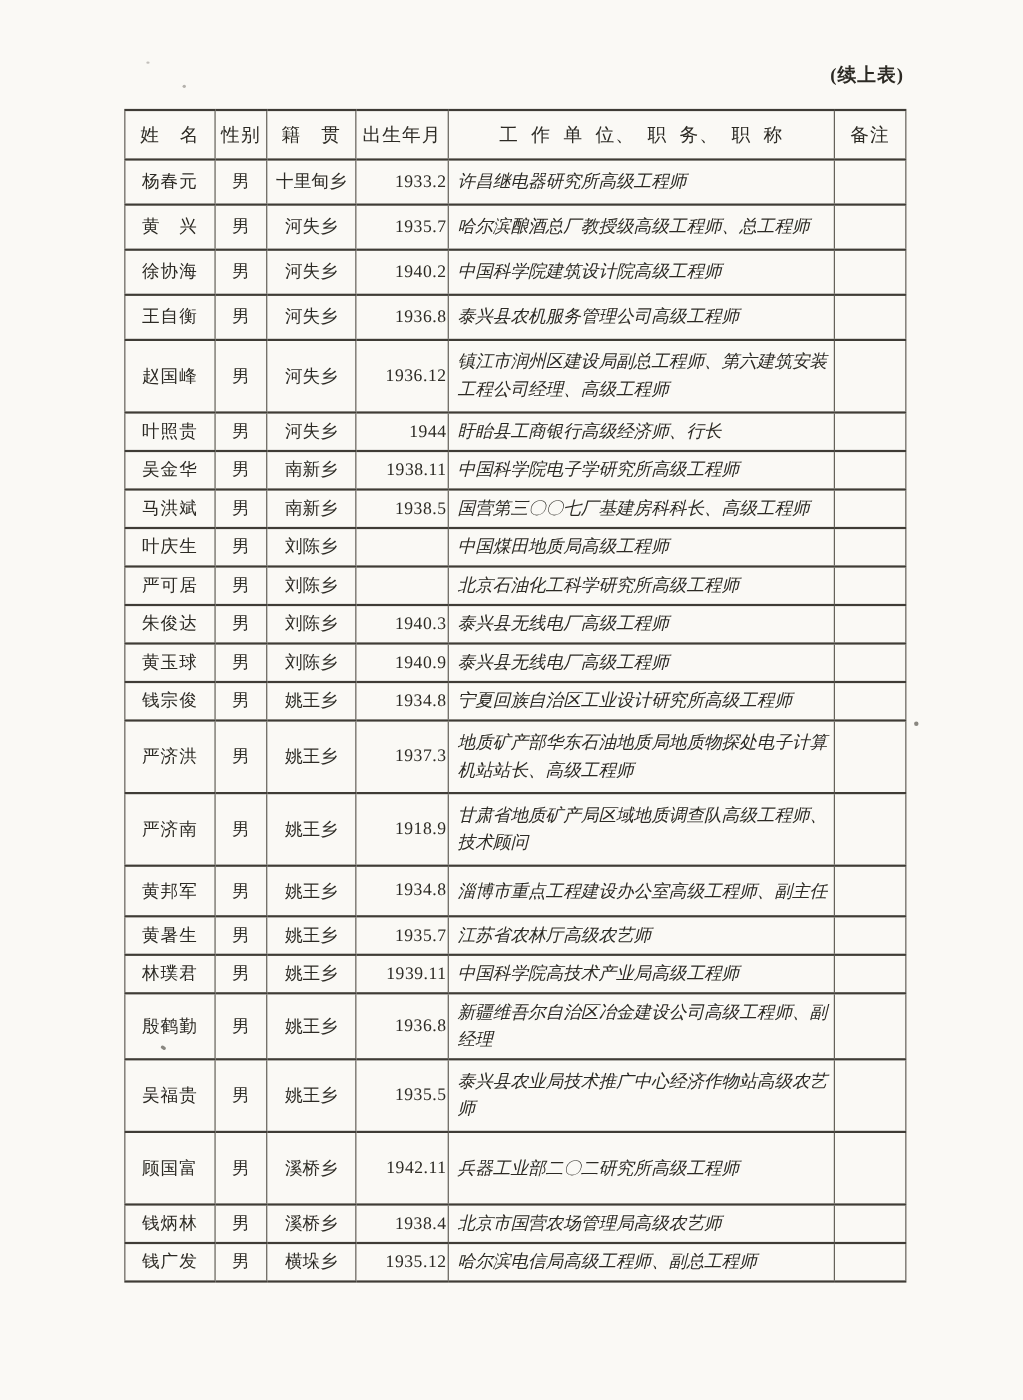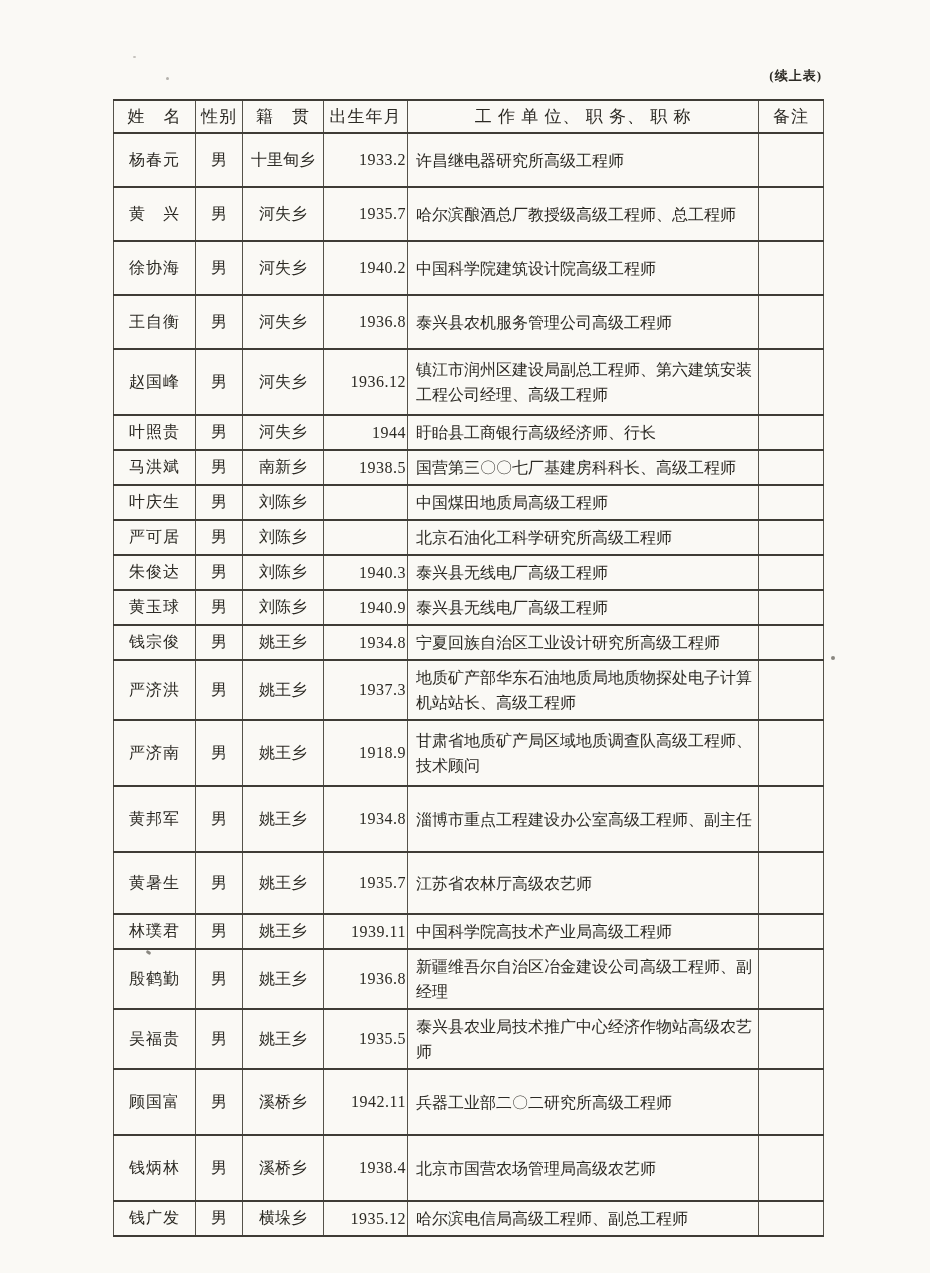--- a/index.html
+++ b/index.html
@@ -13,64 +13,65 @@
     width:930px;height:1273px;
     background:var(--paper);
     font-family:"Liberation Serif","DejaVu Serif",serif;
     color:var(--ink);
     position:relative;
     overflow:hidden;
   }
   .page{position:absolute;inset:0;}
   .cont-note{
     position:absolute;
-    top:67px;right:108px;
-    font-size:13px;
+    top:57px;right:108px;
+    font-size:17px;
     font-weight:bold;
     letter-spacing:1px;
   }
   table.roster{
     position:absolute;
     left:113px;top:99px;
     width:710px;
     border-collapse:collapse;
     table-layout:fixed;
   }
   .roster th,.roster td{
     border-left:1px solid var(--line-v);
     border-right:1px solid var(--line-v);
     border-top:2px solid var(--line-h);
     border-bottom:2px solid var(--line-h);
     font-weight:normal;
     vertical-align:middle;
     overflow:hidden;
   }
-  .roster thead tr{height:33px;}
+  .roster thead tr{height:45px;font-family:Liberation Mono, monospace;}
   .roster thead th{
     font-size:17px;
     text-align:center;
     letter-spacing:1px;
   }
   .roster tbody tr{height:33px;}
-  .roster tbody tr:nth-child(-n+4){height:54px;}
+  .roster tbody tr:nth-child(-n+4){height:41px;}
   .roster tbody tr:nth-child(5),
   .roster tbody tr:nth-child(14),
   .roster tbody tr:nth-child(15),
   .roster tbody tr:nth-child(20),
   .roster tbody tr:nth-child(21){height:66px;}
-  .roster tbody tr:nth-child(16){height:62px;}
+  .roster tbody tr:nth-child(16){height:46px;}
   .roster tbody tr:nth-child(17){height:32px;}
   .roster td{font-size:16px;}
   .c-name{text-align:center;letter-spacing:1px;}
   .c-gender,.c-place{text-align:center;}
   .c-birth{text-align:right;letter-spacing:0.5px;}
   .c-work{
     text-align:left;
     padding:4px 3px 4px 8px;
     line-height:25px;
+    font-style:italic;
   }
   .c-remark{text-align:center;}
   .speck{
     position:absolute;
     background:#6d6a63;
     border-radius:50%;
     opacity:.8;
   }
   .speck.s1{left:831px;top:656px;width:4px;height:4px;}
   .speck.s2{left:146px;top:951px;width:5px;height:3px;transform:rotate(35deg);border-radius:2px;}
@@ -146,20 +147,28 @@
     </tr>
         <tr>
       <td class="c-name">叶照贵</td>
       <td class="c-gender">男</td>
       <td class="c-place">河失乡</td>
       <td class="c-birth">1944</td>
       <td class="c-work">盱眙县工商银行高级经济师、行长</td>
       <td class="c-remark"></td>
     </tr>
         <tr>
+      <td class="c-name">吴金华</td>
+      <td class="c-gender">男</td>
+      <td class="c-place">南新乡</td>
+      <td class="c-birth">1938.11</td>
+      <td class="c-work">中国科学院电子学研究所高级工程师</td>
+      <td class="c-remark"></td>
+    </tr>
+        <tr>
       <td class="c-name">马洪斌</td>
       <td class="c-gender">男</td>
       <td class="c-place">南新乡</td>
       <td class="c-birth">1938.5</td>
       <td class="c-work">国营第三〇〇七厂基建房科科长、高级工程师</td>
       <td class="c-remark"></td>
     </tr>
         <tr>
       <td class="c-name">叶庆生</td>
       <td class="c-gender">男</td>

